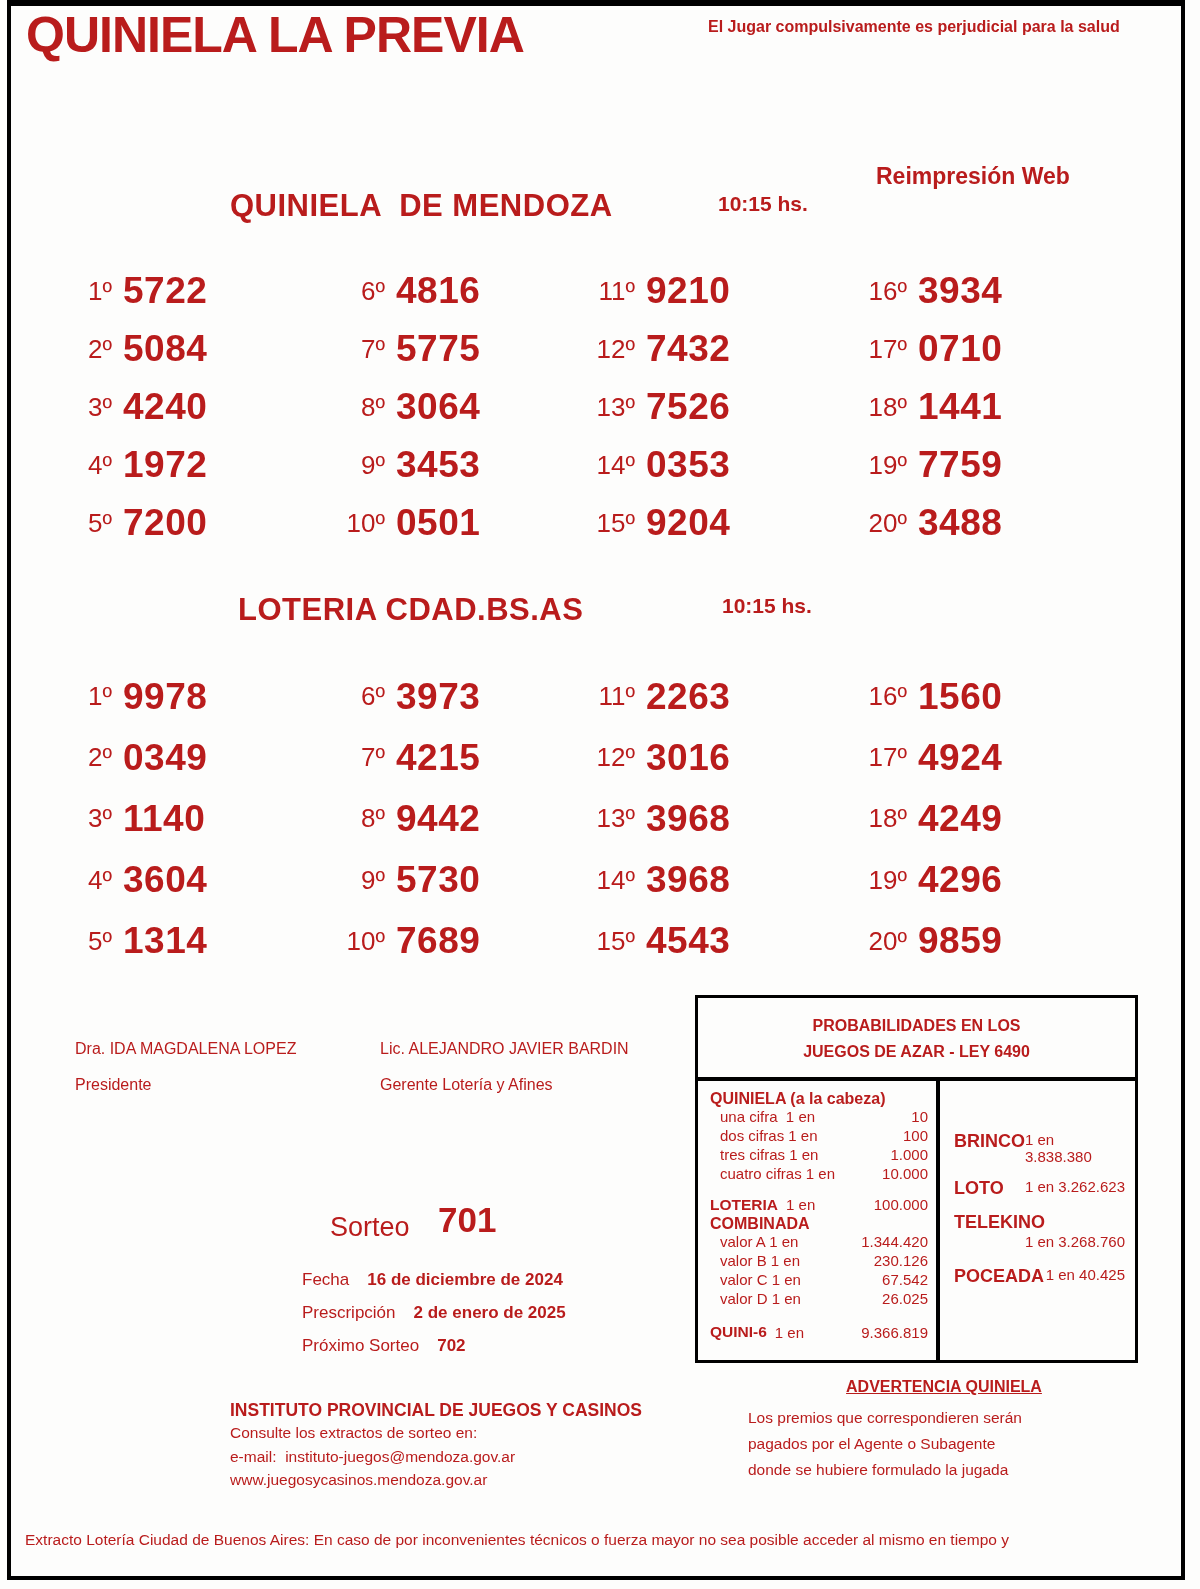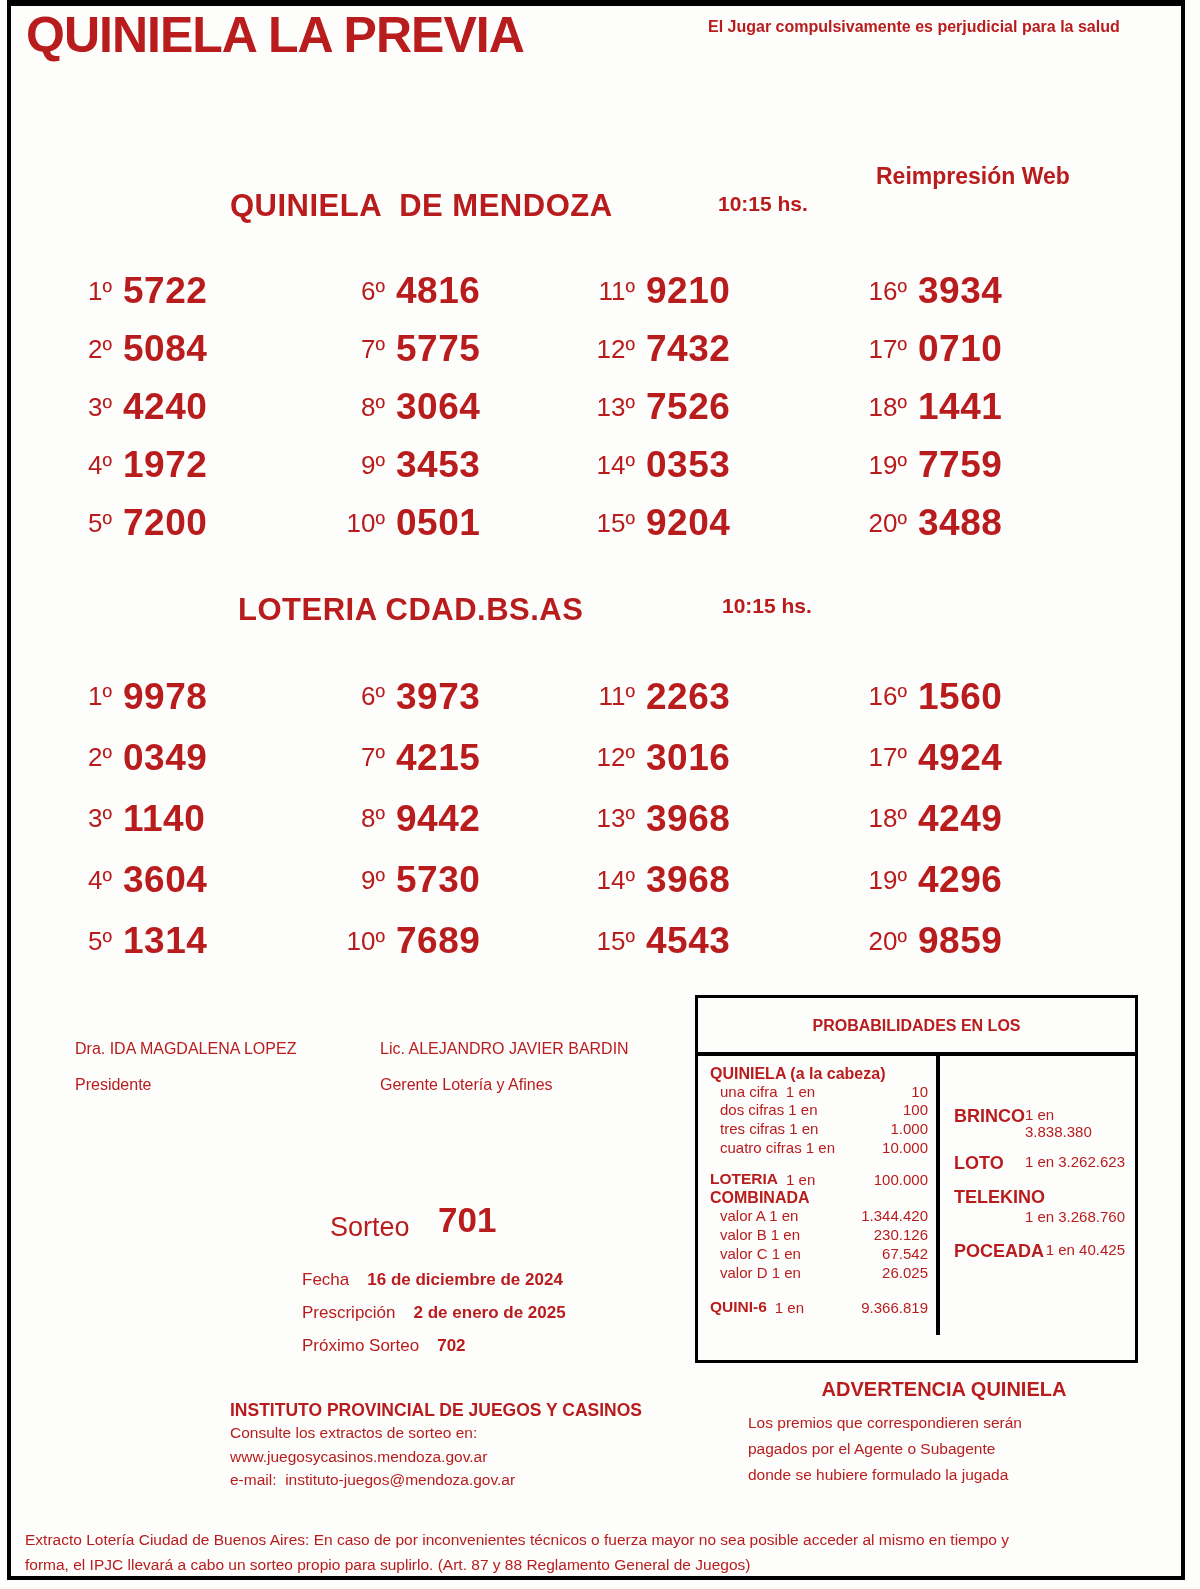--- a/index.html
+++ b/index.html
@@ -71,21 +71,21 @@
   .prow-mixed .pval { margin-left:auto; }
   .mt10 { margin-top:11px; }
   .mt6  { margin-top:0; }
   .mt14 { margin-top:14px; }
   .game-inline { display:flex; justify-content:space-between; margin-bottom:13px; }
   .game-name { font-weight:bold; font-size:18px; }
   .game-val  { font-size:15px; }
   .game-val-right { font-size:15px; text-align:right; margin-bottom:13px; }
 
   .adv { position:absolute; left:748px; top:1378px; width:392px; }
-  .adv-title { text-align:center; font-weight:bold; font-size:20px; margin-bottom:9px; }
+  .adv-title { text-align:center; font-weight:bold; font-size:16px; margin-bottom:9px;text-decoration:underline; }
   .adv-line { font-size:15.5px; line-height:1.68; }
 
   .inst { position:absolute; left:230px; top:1400px; }
   .inst-name { font-weight:bold; font-size:17.5px; }
   .inst-line { font-size:15.5px; line-height:1.52; }
   .inst-line:first-of-type { margin-top:6px; }
 
   .footer { position:absolute; left:25px; top:1528px; width:1140px; }
   .footer-line { font-size:15.5px; line-height:1.6; }
 </style>
@@ -287,20 +287,21 @@
     <span class="val">2 de enero de 2025</span>
   </div>
   <div class="draw-row" style="top:1336px;">
     <span class="lbl">Próximo Sorteo</span>
     <span class="val">702</span>
   </div>
 
   <div class="prob-box">
     <div class="prob-title">
       <div>PROBABILIDADES EN LOS</div>
+      <div>JUEGOS DE AZAR - LEY 6490</div>
     </div>
     <div class="prob-body">
       <div class="prob-left">
         <div class="prob-head">QUINIELA (a la cabeza)</div>
         <div class="prow indent">
             <span class="plbl">una cifra  1 en</span>
             <span>10</span>
           </div>
         <div class="prow indent">
             <span class="plbl">dos cifras 1 en</span>
@@ -364,21 +365,20 @@
   <div class="adv">
     <div class="adv-title">ADVERTENCIA QUINIELA</div>
     <div class="adv-line">Los premios que correspondieren serán</div>
     <div class="adv-line">pagados por el Agente o Subagente</div>
     <div class="adv-line">donde se hubiere formulado la jugada</div>
   </div>
 
   <div class="inst">
     <div class="inst-name">INSTITUTO PROVINCIAL DE JUEGOS Y CASINOS</div>
     <div class="inst-line">Consulte los extractos de sorteo en:</div>
+    <div class="inst-line"><span>e-mail:</span>&nbsp;&nbsp;<span>instituto-juegos@mendoza.gov.ar</span></div>
     <div class="inst-line">www.juegosycasinos.mendoza.gov.ar</div>
-    <div class="inst-line"><span>e-mail:</span>&nbsp;&nbsp;<span>instituto-juegos@mendoza.gov.ar</span></div>
   </div>
 
   <div class="footer">
     <div class="footer-line">Extracto Lotería Ciudad de Buenos Aires: En caso de por inconvenientes técnicos o fuerza mayor no sea posible acceder al mismo en tiempo y</div>
-    <div class="footer-line">forma, el IPJC llevará a cabo un sorteo propio para suplirlo. (Art. 87 y 88 Reglamento General de Juegos)</div>
   </div>
 </div>
 
 </body></html>

